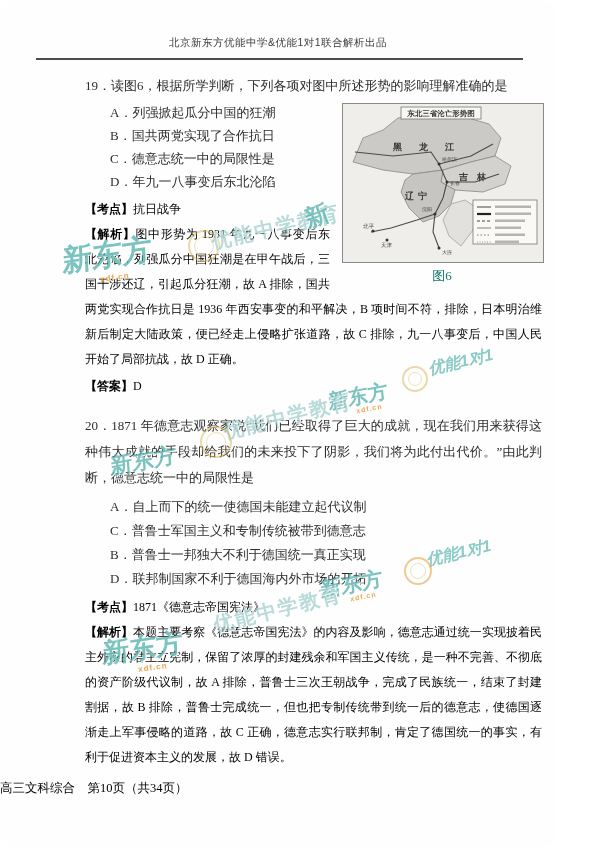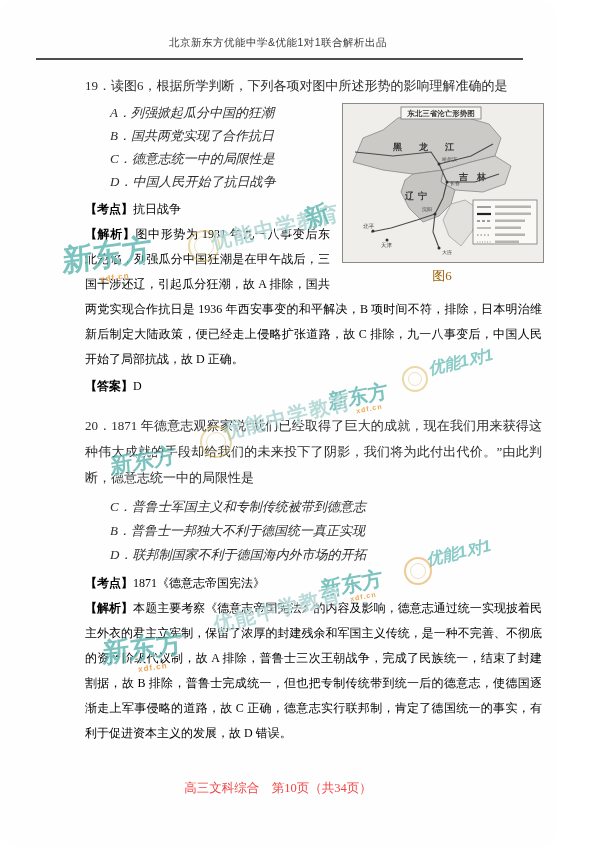--- a/index.html
+++ b/index.html
@@ -7,35 +7,35 @@
         font-family:"Liberation Serif","DejaVu Serif",serif;color:#2d2d2d;border-radius:16px;}
   
   .hdr{position:absolute;top:36px;left:0;right:0;text-align:center;font-size:10.5px;
        color:#3c3c3c;font-family:"Liberation Sans","DejaVu Sans",sans-serif;letter-spacing:.5px;}
   .hdr-rule{position:absolute;top:58px;left:36px;right:33px;border-top:2px solid #4d4d4d;}
   
   .content{position:absolute;left:85px;top:76px;width:457px;font-size:13px;z-index:2;}
   p{margin:0;}
   .stem{line-height:20px;margin-bottom:5px;text-align:justify;}
   .opts{margin-left:25px;}
-  .opt{line-height:23px;font-style:italic;}
+  .opt{line-height:23px;}
   .red{color:#000000;text-align:justify;line-height:25px;font-size:12px;}
   .rl{font-weight:bold;}
   .kd{margin-top:4px;}
   .ans{margin-top:2px;}
   .ans19{clear:both;}
   
   .fig{float:right;width:200px;margin:2px 0 6px 12px;text-align:center;}
   .fig svg{display:block;width:200px;height:158px;border:1px solid #8a8a8a;background:#efeeea;}
-  .figcap{font-size:13px;margin-top:4px;color:#a16207;}
+  .figcap{font-size:13px;margin-top:4px;color:#0f766e;}
   .q20{margin-top:14px;}
   .q20 .stem{line-height:26px;margin-bottom:4px;}
   .q20 .opt{line-height:24px;}
   
-  .ftr{position:absolute;top:780px;left:0;right:0;text-align:center;font-size:12.5px;color:#ef4444;}
+  .ftr{position:absolute;top:780px;left:0;right:0;text-align:left;font-size:12.5px;color:#000000;}
   
   .wm{position:absolute;pointer-events:none;white-space:nowrap;z-index:6;
       font-family:"Liberation Sans","DejaVu Sans",sans-serif;font-weight:bold;}
   .wm-xdf{color:rgba(44,158,151,.62);text-shadow:1px 1px 0 rgba(255,255,255,.85);}
   .wm-ujh{color:rgba(125,190,185,.55);letter-spacing:2px;text-shadow:1px 1px 0 rgba(255,255,255,.8);}
   .wm-u11{color:rgba(58,168,160,.6);font-style:italic;text-shadow:1px 1px 0 rgba(255,255,255,.85);}
   .wm-sub{color:rgba(233,150,52,.85);font-weight:bold;letter-spacing:1px;}
   .wm-circ{position:absolute;border:2px solid rgba(216,180,80,.5);border-radius:50%;
            z-index:6;pointer-events:none;}
   .wm-circ::after{content:"";position:absolute;inset:4px;border:1px solid rgba(216,180,80,.4);border-radius:50%;}
@@ -117,33 +117,34 @@
               <rect x="152" y="136.5" width="24" height="2.5" fill="#b5b4b0"></rect>
             </g>
           </svg>
           <div class="figcap">图6</div>
         </div>
 
         <div class="opts">
           <div class="opt">A．列强掀起瓜分中国的狂潮</div>
           <div class="opt">B．国共两党实现了合作抗日</div>
           <div class="opt">C．德意志统一中的局限性是</div>
-          <div class="opt">D．中国人民开始了抗日战争</div>
+          <div class="opt">D．年九一八事变后东北沦陷</div>
         </div>
 
         <p class="red kd"><span class="rl">【考点】</span><span>抗日战争</span></p>
         <p class="red"><span class="rl">【解析】</span><span>图中形势为 1931 年九一八事变后东北沦陷，列强瓜分中国狂潮是在甲午战后，三国干涉还辽，引起瓜分狂潮，故 A 排除，国共两党实现合作抗日是 1936 年西安事变的和平解决，B 项时间不符，排除，日本明治维新后制定大陆政策，便已经走上侵略扩张道路，故 C 排除，九一八事变后，中国人民开始了局部抗战，故 D 正确。</span></p>
       </div>
 
       <p class="red ans ans19"><span class="rl">【答案】</span><span>D</span></p>
     </div>
 
     <div class="q20">
       <p class="stem">20．1871 年德意志观察家说“我们已经取得了巨大的成就，现在我们用来获得这种伟大成就的手段却给我们的未来投下了阴影，我们将为此付出代价。”由此判断，德意志统一中的局限性是</p>
       <div class="opts">
+        <div class="opt">A．自上而下的统一使德国未能建立起代议制</div>
         <div class="opt">C．普鲁士军国主义和专制传统被带到德意志</div>
         <div class="opt">B．普鲁士一邦独大不利于德国统一真正实现</div>
         <div class="opt">D．联邦制国家不利于德国海内外市场的开拓</div>
       </div>
       <p class="red kd"><span class="rl">【考点】</span><span>1871《德意志帝国宪法》</span></p>
       <p class="red"><span class="rl">【解析】</span><span>本题主要考察《德意志帝国宪法》的内容及影响，德意志通过统一实现披着民主外衣的君主立宪制，保留了浓厚的封建残余和军国主义传统，是一种不完善、不彻底的资产阶级代议制，故 A 排除，普鲁士三次王朝战争，完成了民族统一，结束了封建割据，故 B 排除，普鲁士完成统一，但也把专制传统带到统一后的德意志，使德国逐渐走上军事侵略的道路，故 C 正确，德意志实行联邦制，肯定了德国统一的事实，有利于促进资本主义的发展，故 D 错误。</span></p>
     </div>
 
   </div>
 

